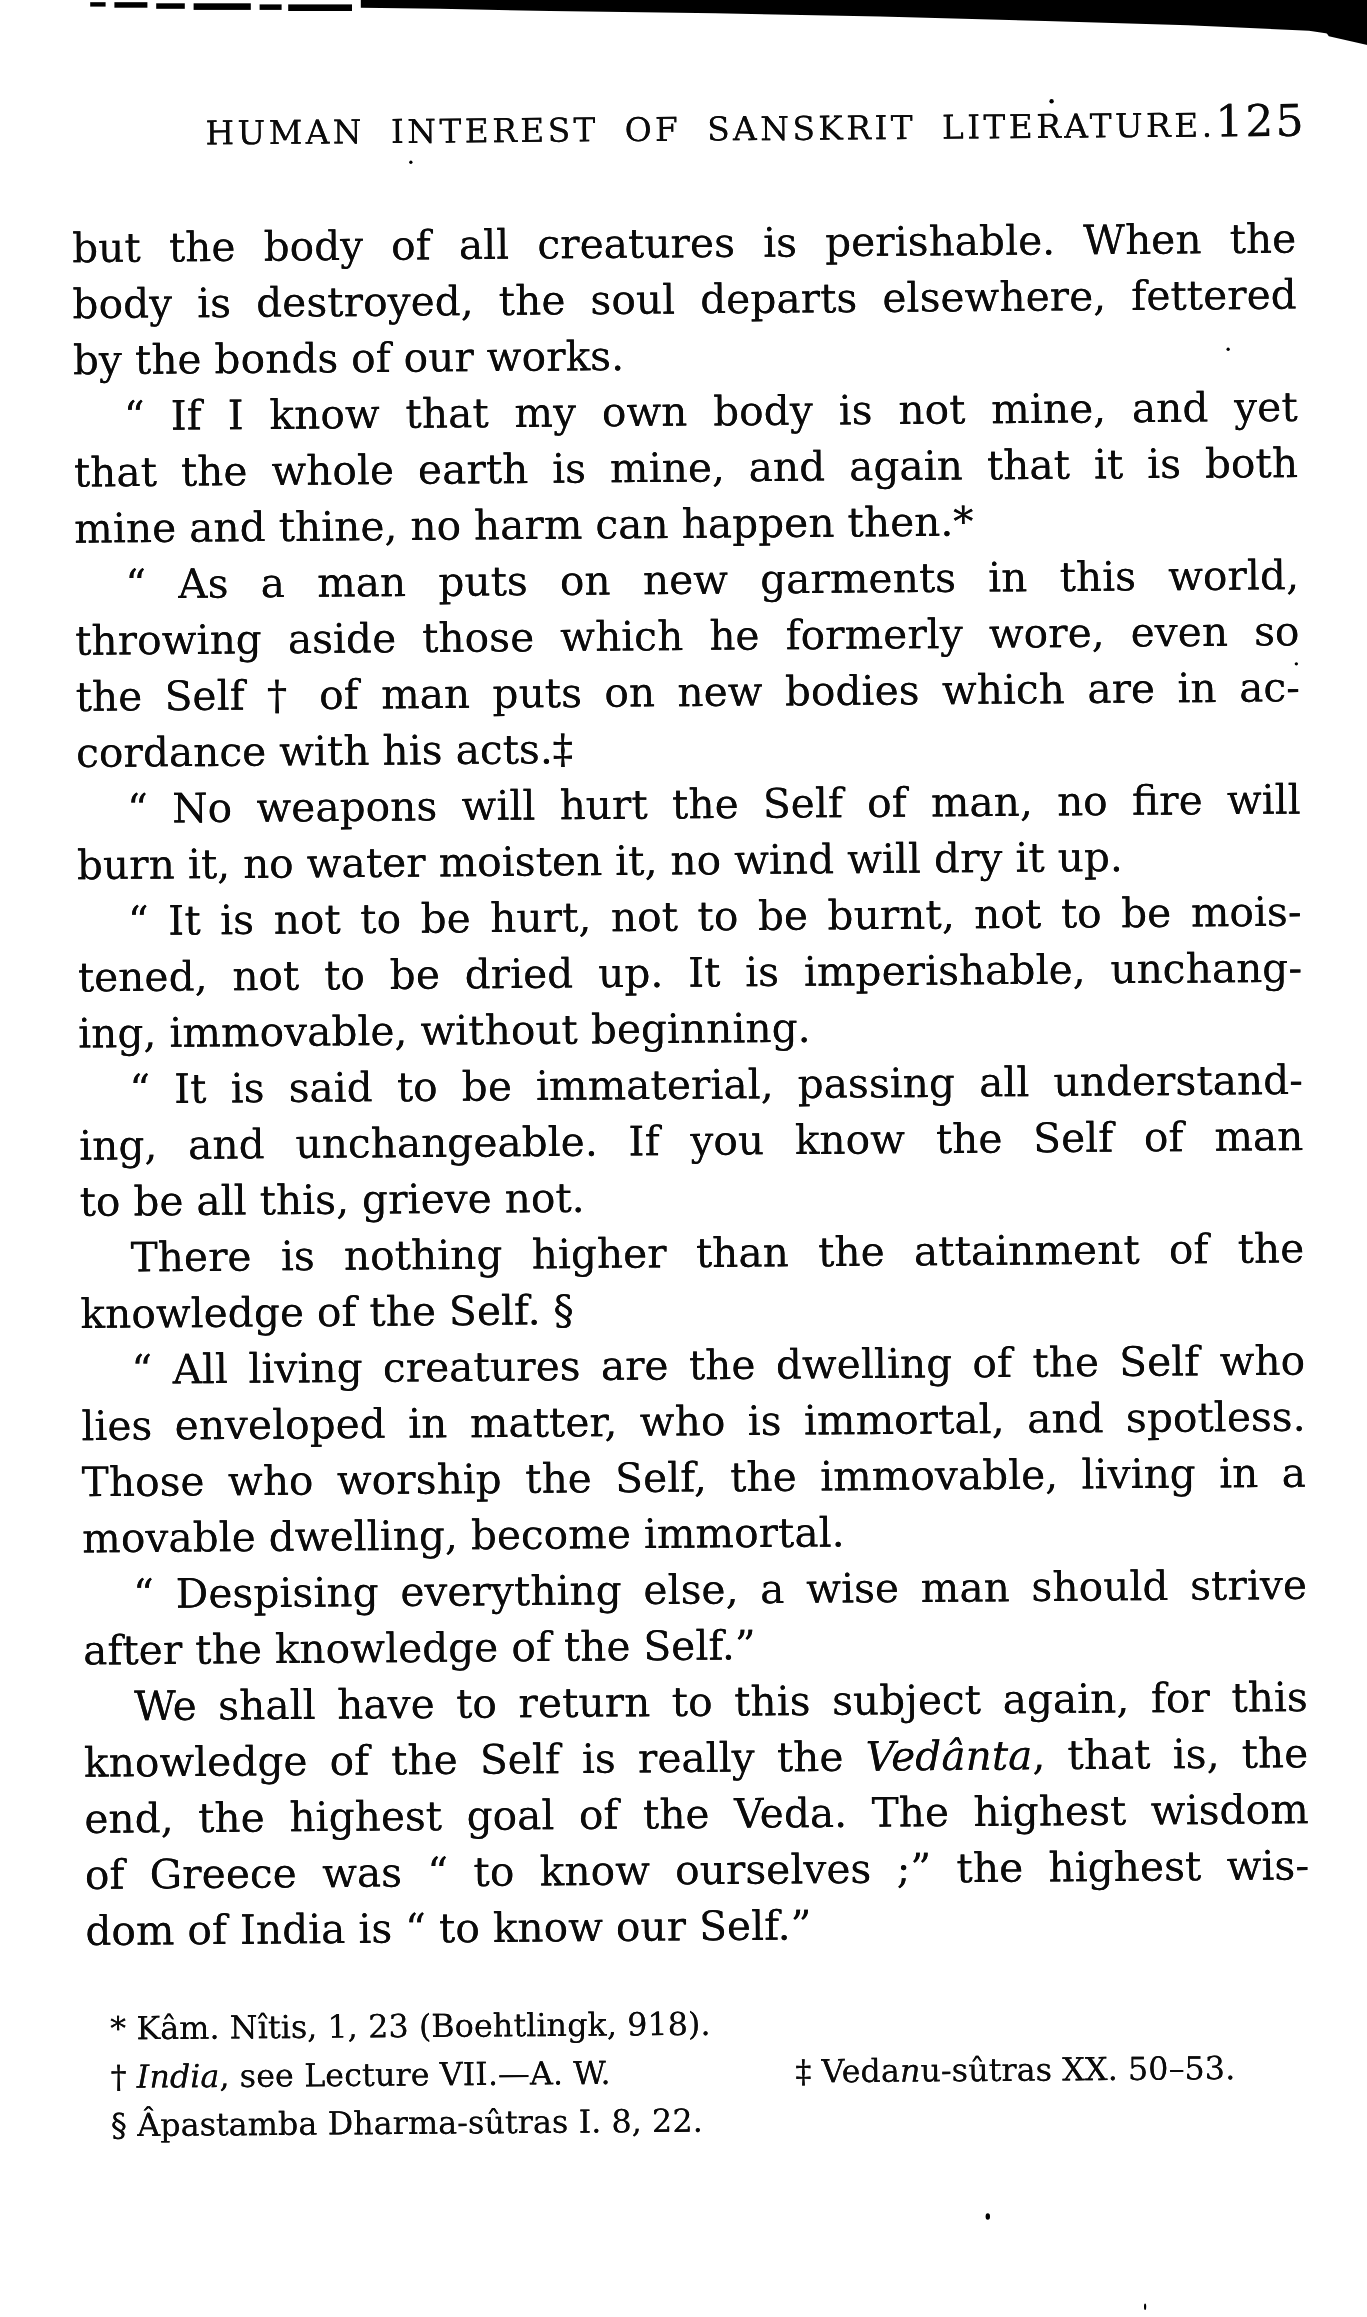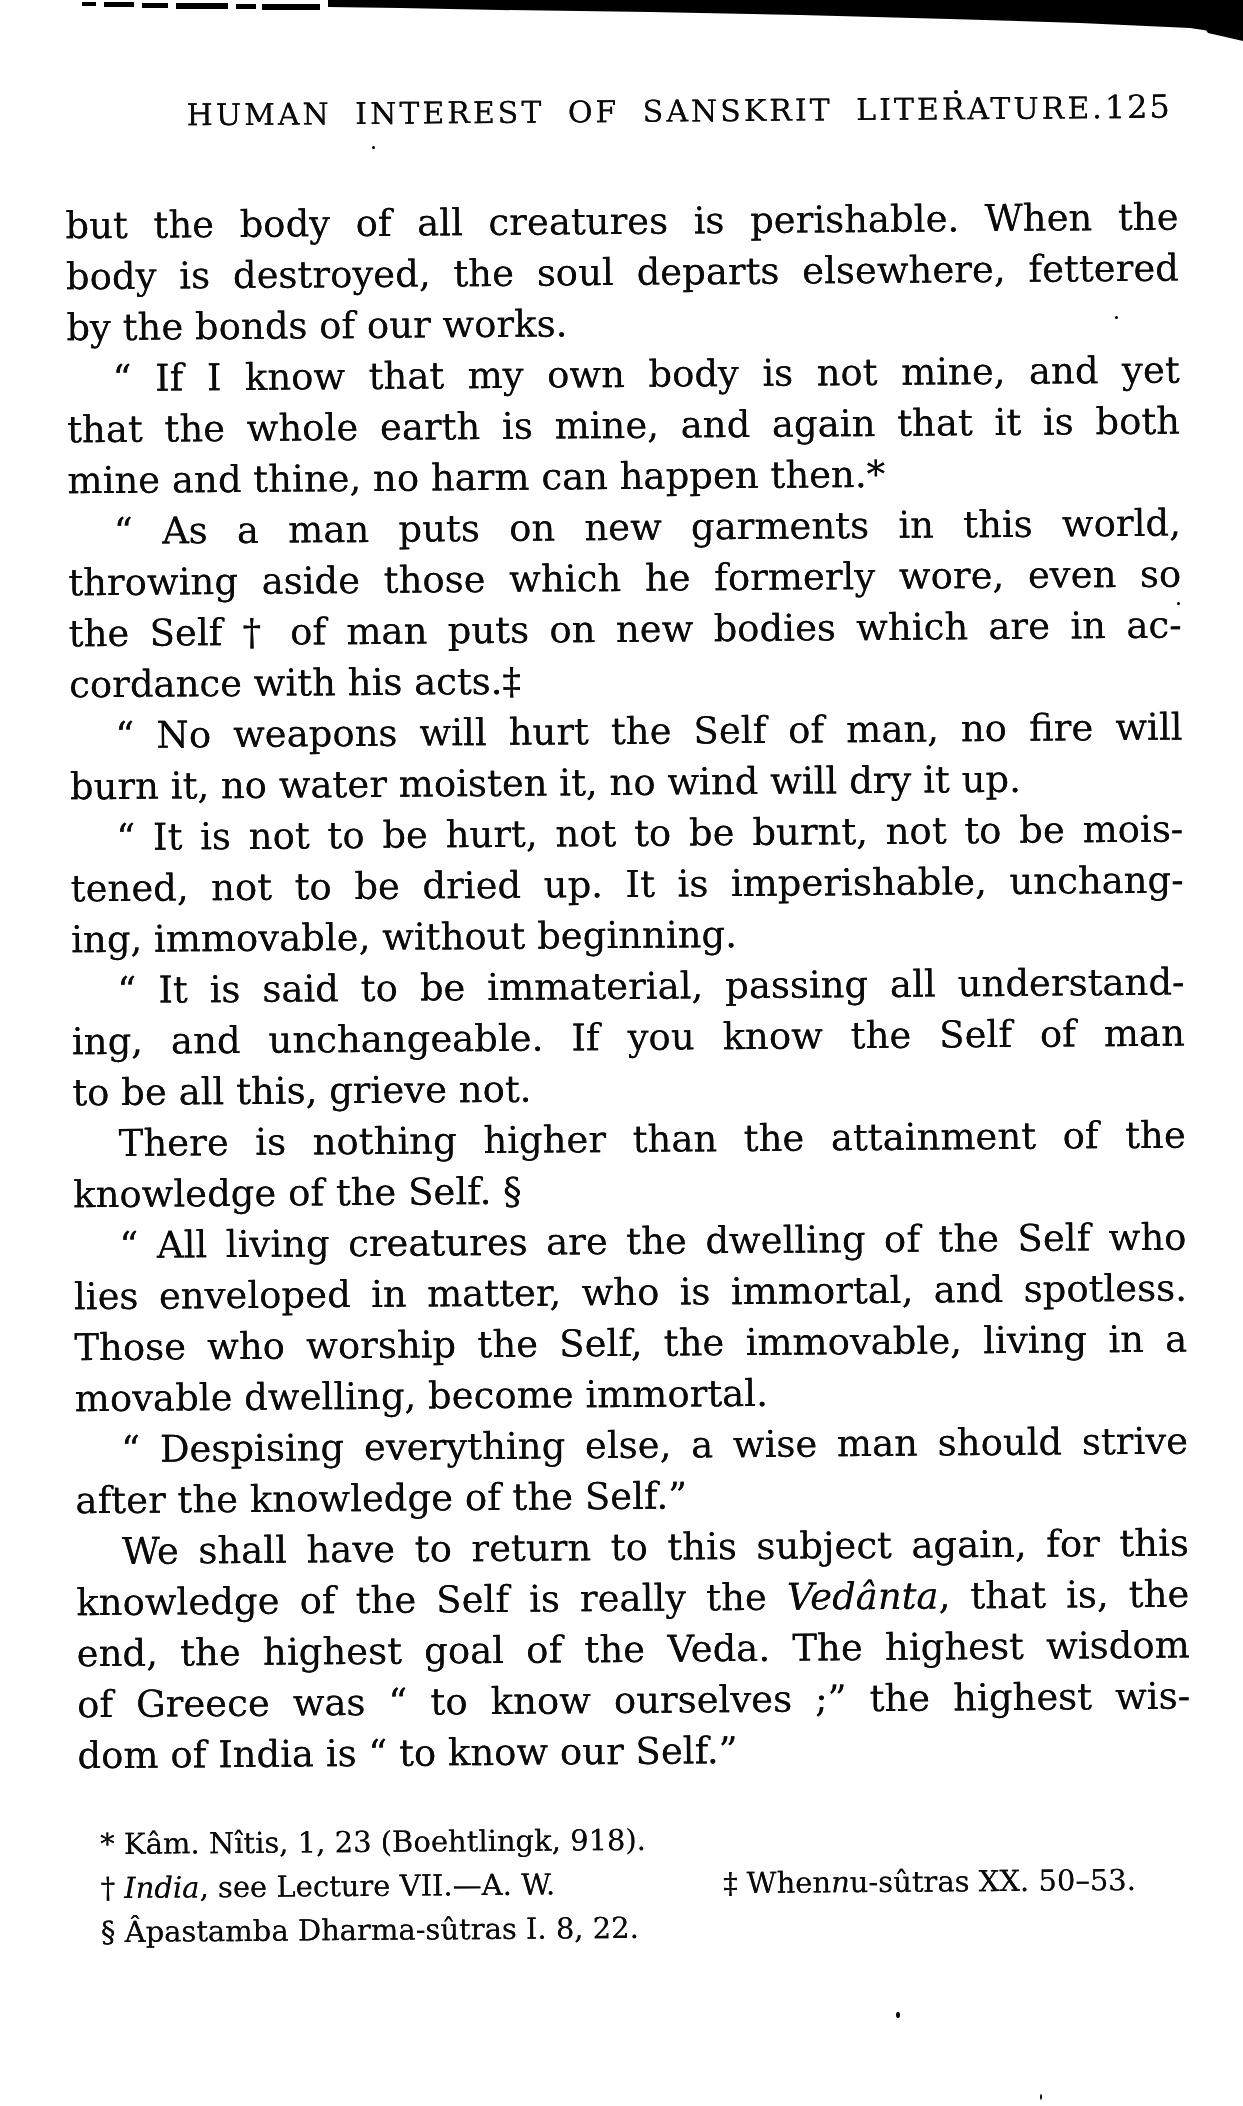--- a/index.html
+++ b/index.html
@@ -20,21 +20,21 @@
   }
   .header {
     position: absolute; top: 92px; left: 78px; width: 1092px;
     display: flex; justify-content: space-between; align-items: baseline;
     white-space: nowrap;
   }
   .header .title {
     padding-left: 116px;
     font-size: 30px; letter-spacing: 3px; word-spacing: 11px;
   }
-  .header .pagenum { font-size: 32px; letter-spacing: 2px; }
+  .header .pagenum { font-size: 40px; letter-spacing: 2px; }
   .bodytext {
     position: absolute; top: 196px; left: 72px; width: 1113px;
     font-size: 37px;
   }
   .line {
     height: 51px; line-height: 51px;
     text-align: justify; text-align-last: justify;
     text-justify: inter-word;
   }
   .line.end { text-align-last: left; }
@@ -109,18 +109,18 @@
       <div class="line"><span>knowledge of the Self is really the </span><span class="it">Vedânta</span><span>, that is, the</span></div>
       <div class="line"><span>end, the highest goal of the Veda. The highest wisdom</span></div>
       <div class="line"><span>of Greece was “ to know ourselves ;” the highest wis-</span></div>
       <div class="line end"><span>dom of India is “ to know our Self.”</span></div>
     </div>
 
   <div class="footnotes">
     <div class="fnline" id="fn1"><span>* Kâm. Nîtis, 1, 23 (Boehtlingk, 918).</span></div>
     <div class="fnline fnrow">
       <span id="fn2l"><span>† </span><span class="it">India</span><span>, see Lecture VII.—A. W.</span></span>
-      <span id="fn2r" class="fn-right"><span>‡ When</span><span class="it">n</span><span>u-sûtras XX. 50–53.</span></span>
+      <span id="fn2r" class="fn-right"><span>‡ Veda</span><span class="it">n</span><span>u-sûtras XX. 50–53.</span></span>
     </div>
     <div class="fnline" id="fn3"><span>§ Âpastamba Dharma-sûtras I. 8, 22.</span></div>
   </div>
 
 </div>
 
 </body></html>

